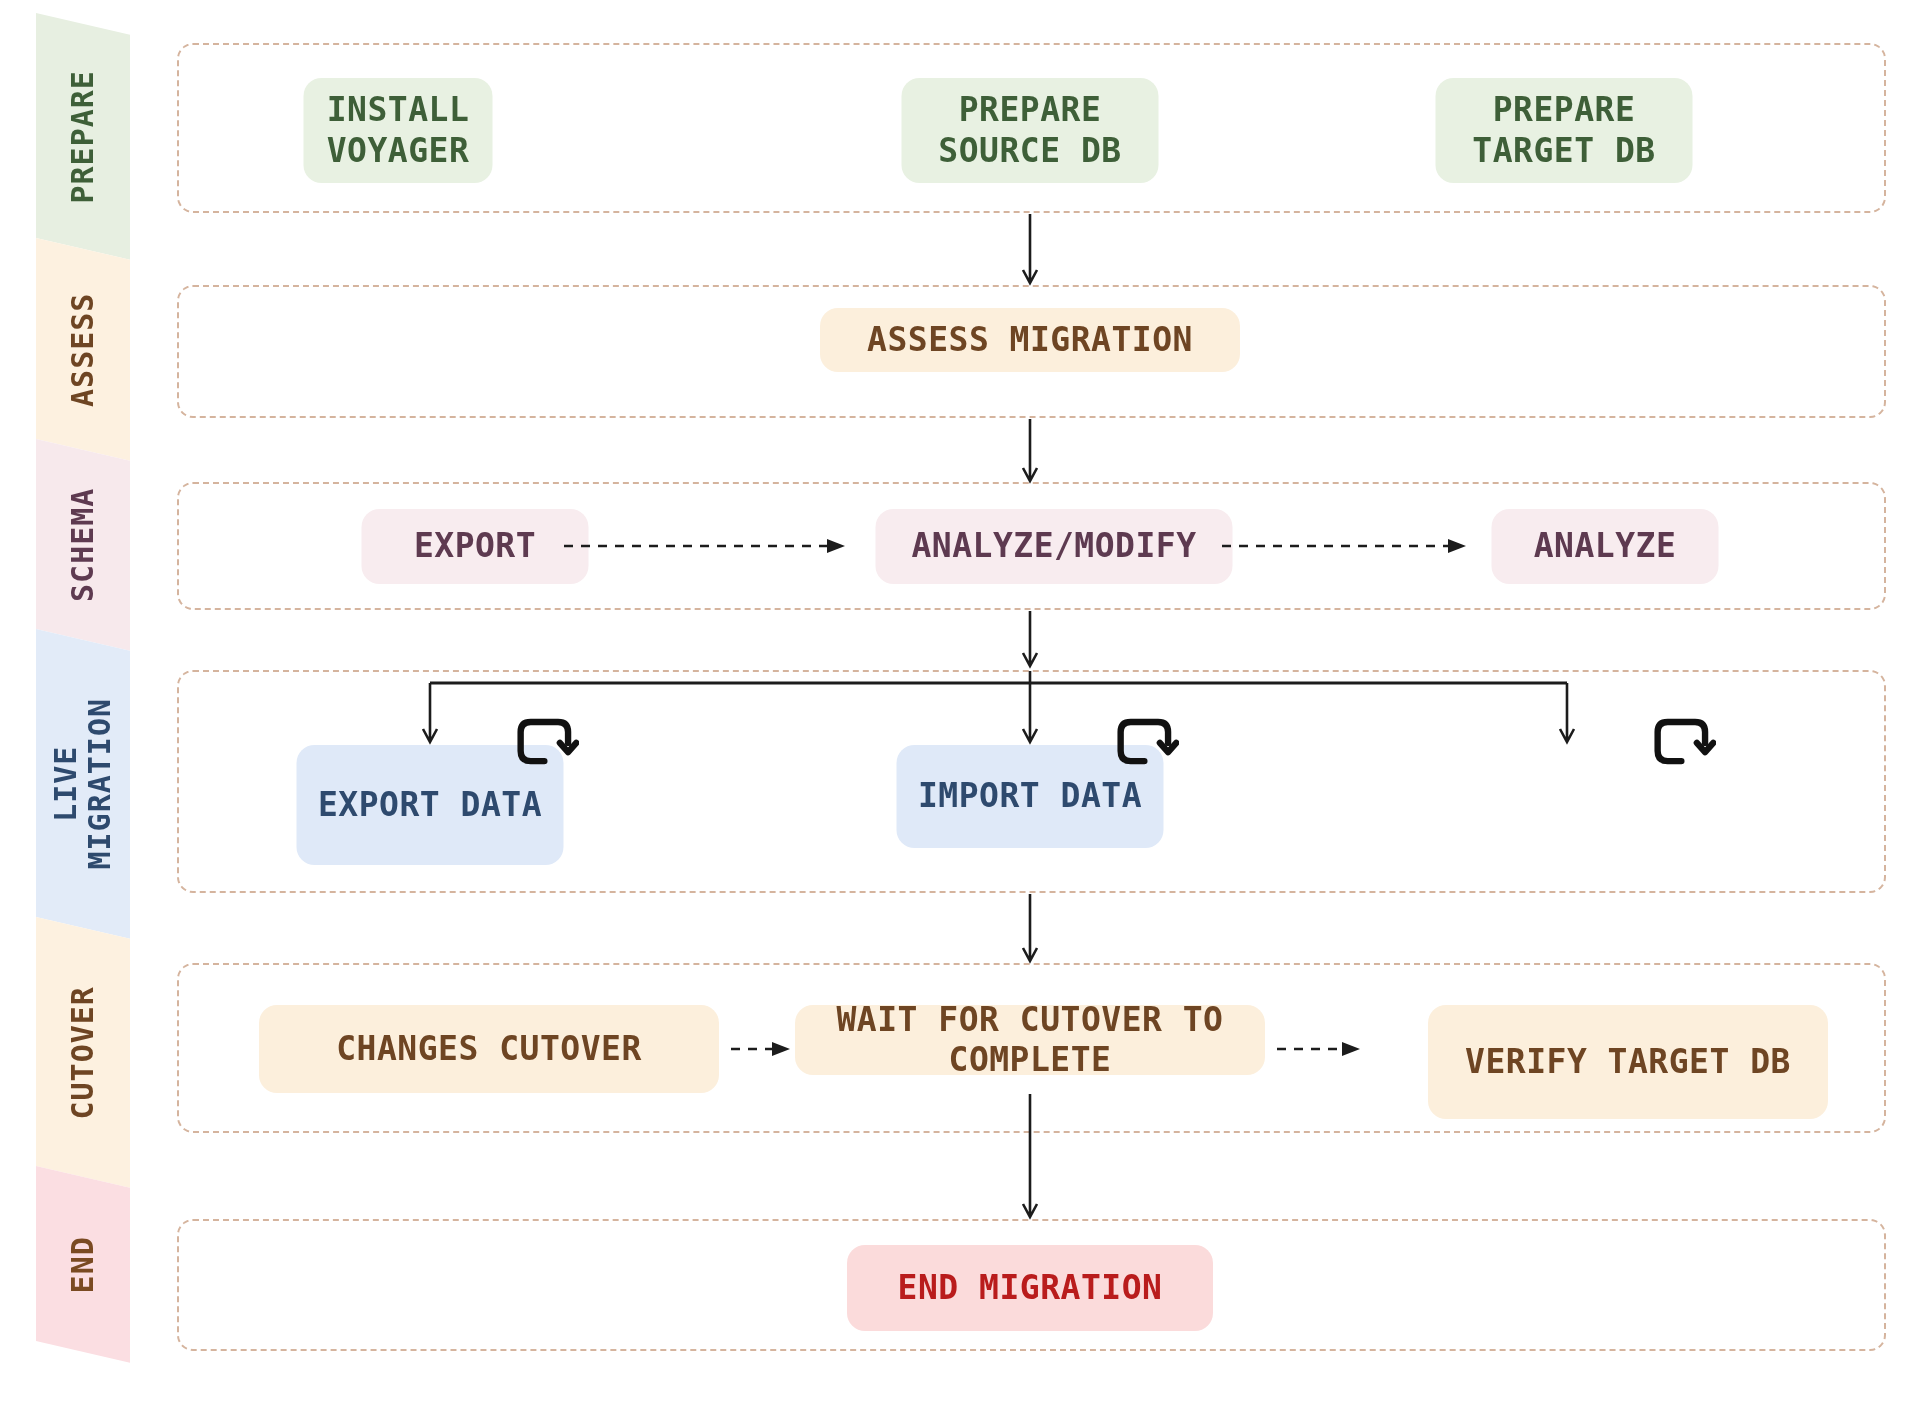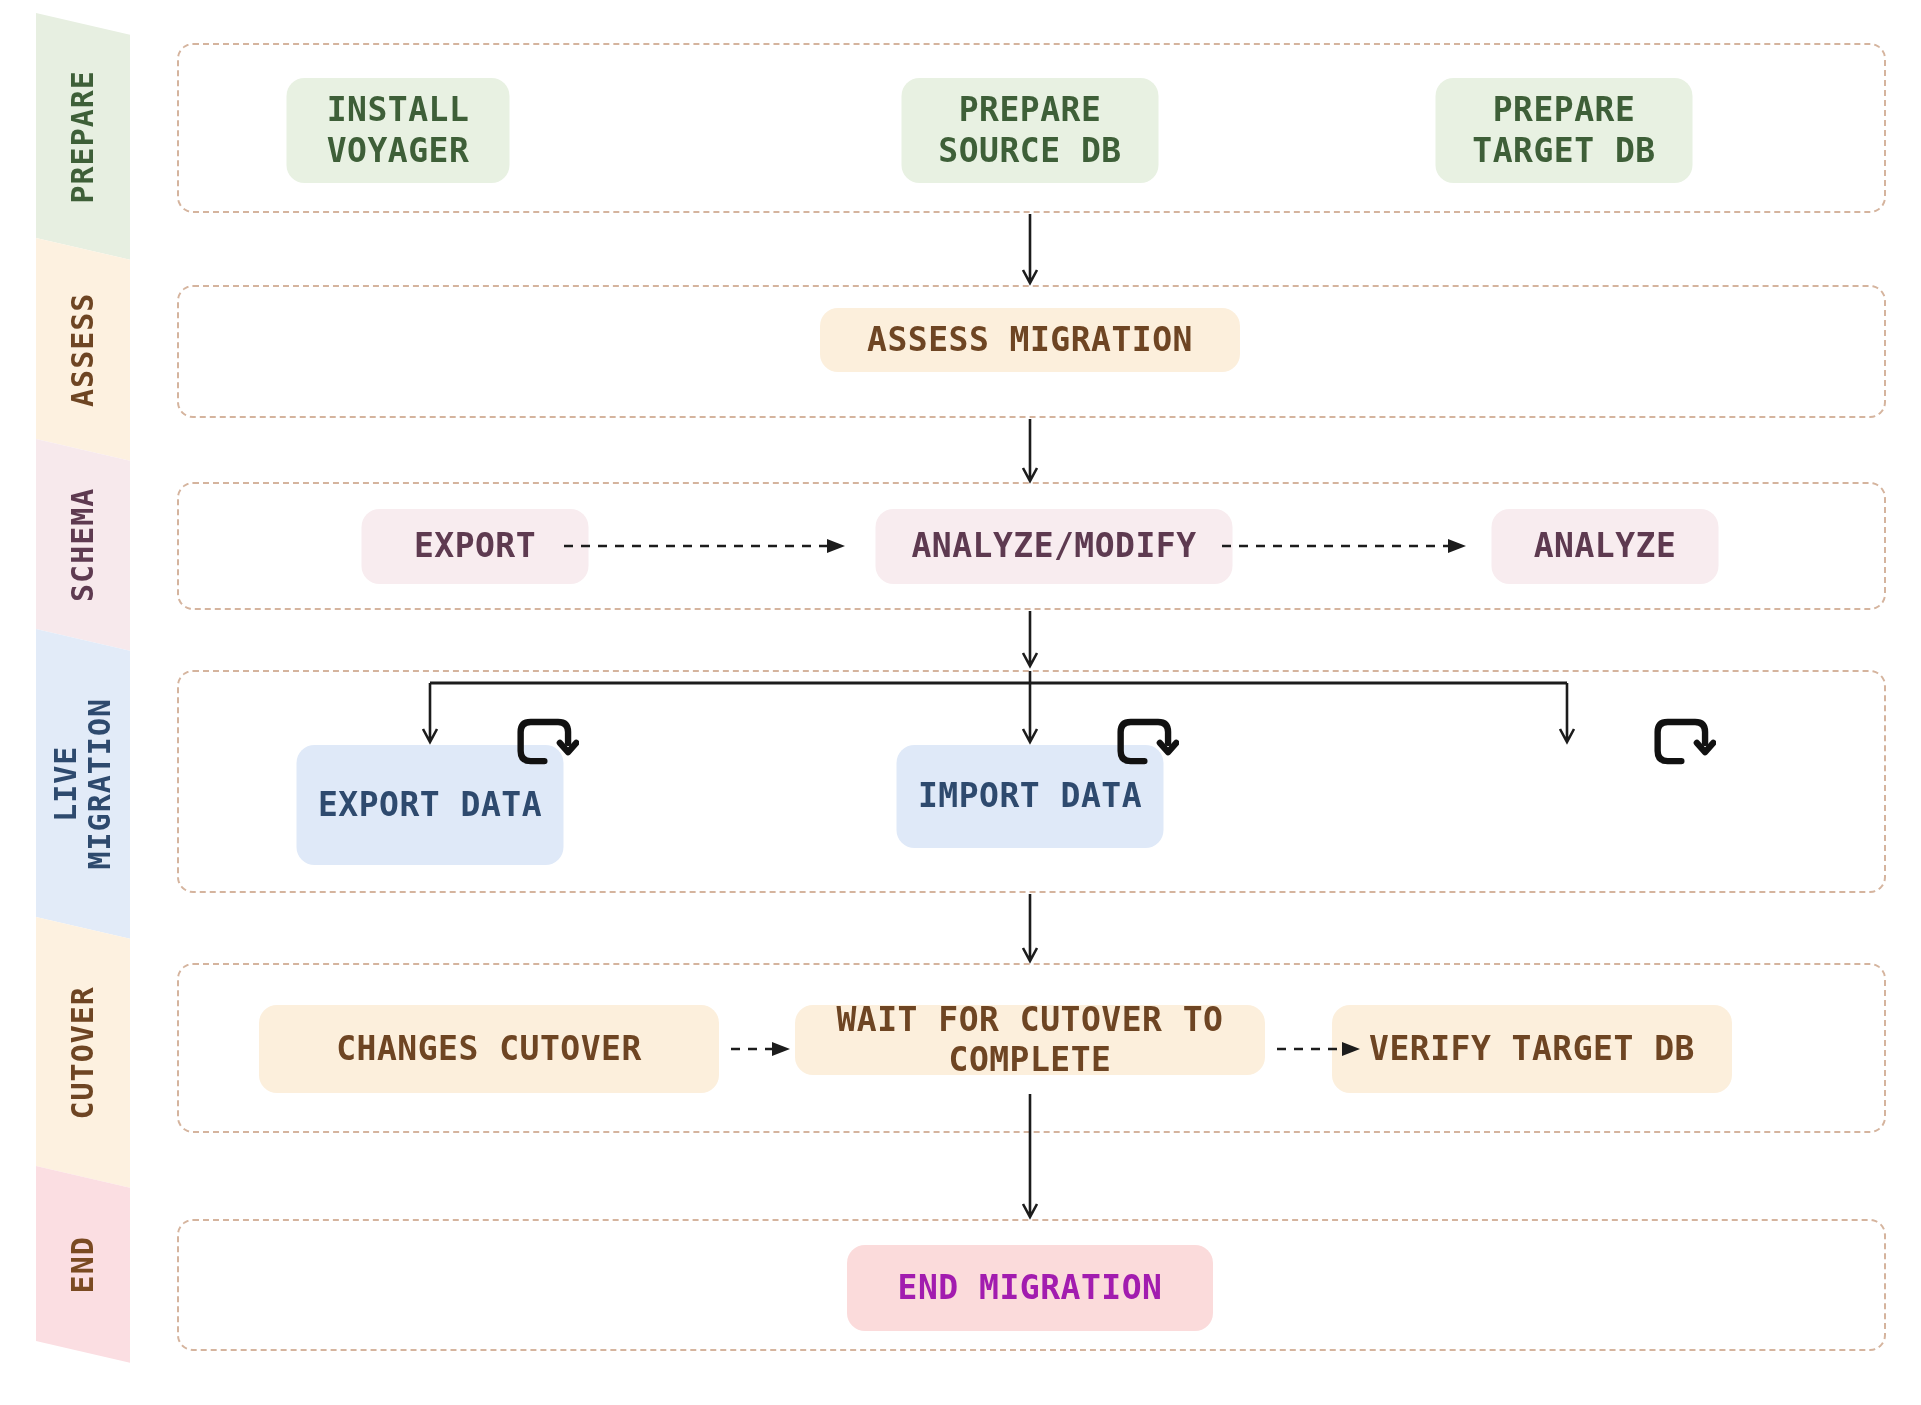--- a/index.html
+++ b/index.html
@@ -30,21 +30,21 @@
   .node{
     position:absolute;display:flex;align-items:center;justify-content:center;
     border-radius:18px;font-weight:bold;font-size:33px;line-height:1.24;
     white-space:pre-line;text-align:center;transform:translateX(-50%);
     letter-spacing:0.5px;
   }
   .c-green{background:#e8f1e2;color:#3e5f38;}
   .c-cream{background:#fcefdc;color:#6e4523;}
   .c-pink{background:#f8ecef;color:#5e3a50;margin-left:24px;}
   .c-blue{background:#dfe9f8;color:#2e4a6e;}
-  .c-red{background:#fbdbdb;color:#a21caf;}
+  .c-red{background:#fbdbdb;color:#b91c1c;}
   .b-green{background:#e7efe1;color:#3e5f38;}
   .b-cream{background:#fdf1e0;color:#6e4523;}
   .b-pink{background:#f7e9ec;color:#5e3a50;}
   .b-blue{background:#e2ebf8;color:#2e4a6e;}
   .b-rose{background:#fbdee2;color:#7a4a22;}
   
   #overlay{position:absolute;left:0;top:0;width:1921px;height:1405px;pointer-events:none;}
   .loop-icon{position:absolute;width:62px;height:60px;}
 </style>
 </head>
@@ -86,21 +86,21 @@
     </div>
   </div>
 
   <div class="row" style="top:43px;height:170px"></div>
   <div class="row" style="top:285px;height:133px"></div>
   <div class="row" style="top:482px;height:128px"></div>
   <div class="row" style="top:670px;height:223px"></div>
   <div class="row" style="top:963px;height:170px"></div>
   <div class="row" style="top:1219px;height:132px"></div>
 
-  <div class="node c-green" style="left:398px;top:78px;width:223px;height:105px">INSTALL
+  <div class="node c-green" style="left:398px;top:78px;width:189px;height:105px">INSTALL
 VOYAGER</div>
   <div class="node c-green" style="left:1030px;top:78px;width:257px;height:105px">PREPARE
 SOURCE DB</div>
   <div class="node c-green" style="left:1564px;top:78px;width:257px;height:105px">PREPARE
 TARGET DB</div>
 
   <div class="node c-cream" style="left:1030px;top:308px;width:420px;height:64px">ASSESS MIGRATION</div>
 
   <div class="node c-pink" style="left:451px;top:509px;width:227px;height:75px">EXPORT</div>
   <div class="node c-pink" style="left:1030px;top:509px;width:357px;height:75px">ANALYZE/MODIFY</div>
@@ -118,21 +118,21 @@
     <path d="M47 31 L56 41 L65 31" fill="none" stroke="#111111" stroke-width="7" stroke-linecap="round" stroke-linejoin="round"></path>
   </svg>
   <svg class="loop-icon" style="left:1654px;top:712px" viewBox="0 0 68 60">
     <path d="M30 51 H15 Q4 51 4 40 V19 Q4 8 15 8 H45 Q56 8 56 19 V31" fill="none" stroke="#111111" stroke-width="7" stroke-linecap="round"></path>
     <path d="M47 31 L56 41 L65 31" fill="none" stroke="#111111" stroke-width="7" stroke-linecap="round" stroke-linejoin="round"></path>
   </svg>
 
   <div class="node c-cream" style="left:489px;top:1005px;width:460px;height:88px">CHANGES CUTOVER</div>
   <div class="node c-cream" style="left:1030px;top:1005px;width:470px;height:70px;line-height:1.2">WAIT FOR CUTOVER TO
 COMPLETE</div>
-  <div class="node c-cream" style="left:1532px;top:1005px;width:400px;height:88px">VERIFY TARGET DB</div>
+  <div class="node c-cream" style="left:1628px;top:1005px;width:400px;height:114px">VERIFY TARGET DB</div>
 
   <div class="node c-red" style="left:1030px;top:1245px;width:366px;height:86px">END MIGRATION</div>
 
   <svg id="overlay">
     <g stroke="#1c1c1c" stroke-width="2.6" fill="none">
 
       <path d="M1030 214 V281 M1023 270 L1030 283 L1037 270"></path>
       <path d="M1030 419 V479 M1023 468 L1030 481 L1037 468"></path>
       <path d="M1030 611 V664 M1023 653 L1030 666 L1037 653"></path>
       <path d="M1030 894 V959 M1023 948 L1030 961 L1037 948"></path>

